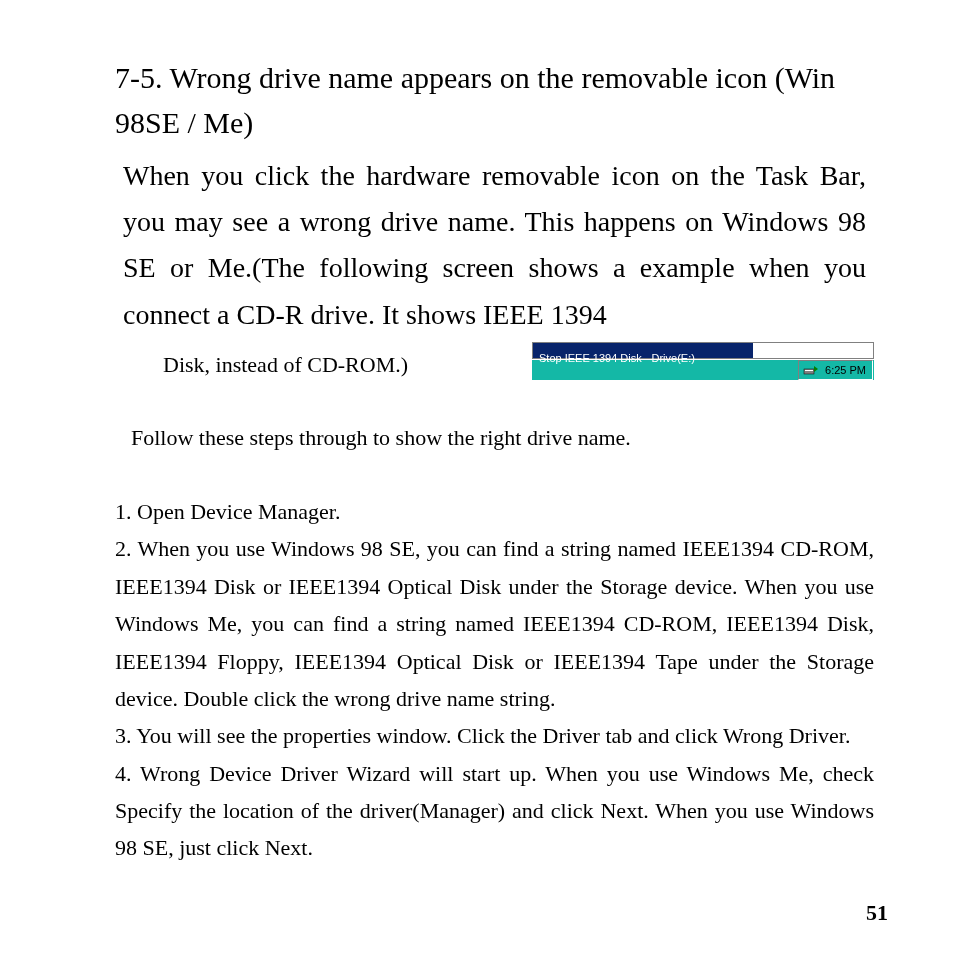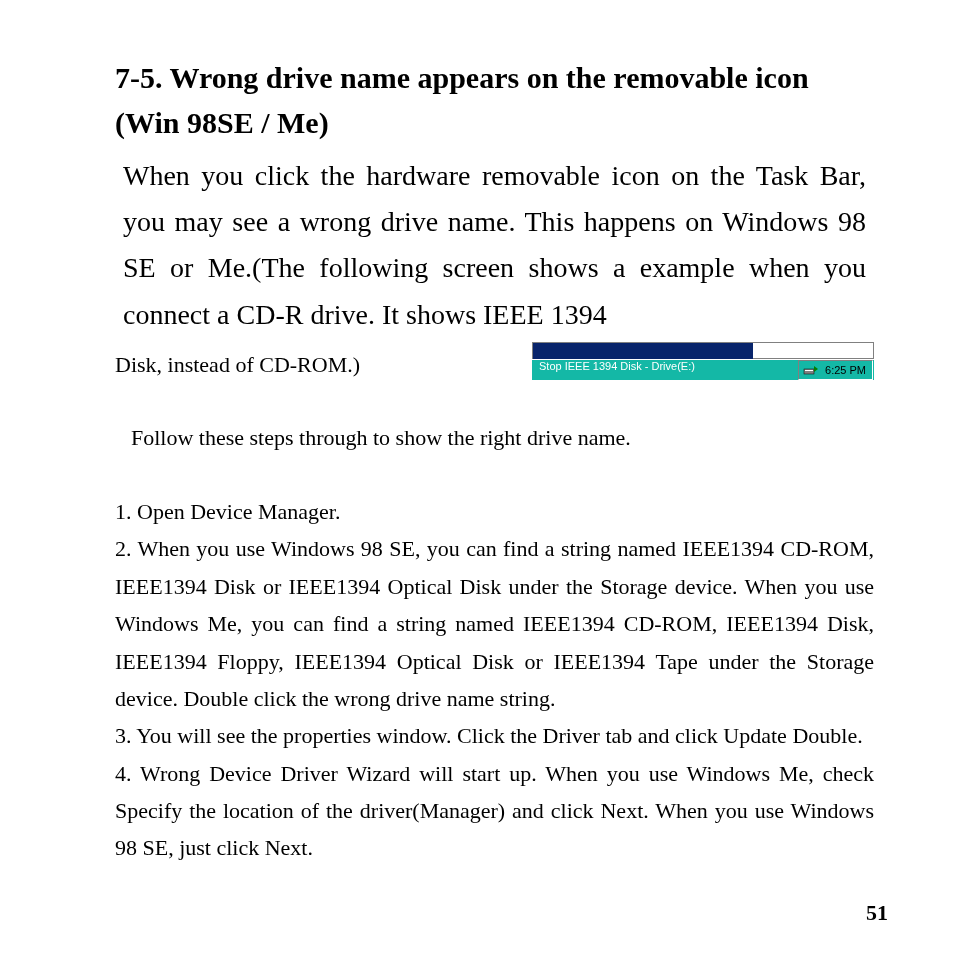--- a/index.html
+++ b/index.html
@@ -16,36 +16,37 @@
     padding: 55px 80px 30px 115px;
     box-sizing: border-box;
     width: 954px;
     height: 954px;
     position: relative;
     color: #000000;
   }
   h2.section-heading {
     font-family: "Times New Roman", serif;
     font-size: 30px;
-    font-weight: bold;
+    font-weight: normal;
     line-height: 1.5;
     margin: 0 0 2px 0;
   }
   .intro {
     font-size: 28px;
     line-height: 1.65;
     text-align: justify;
     margin: 8px;
   }
   .intro-last-line {
     font-size: 22px;
     line-height: 1.5;
     display: inline-block;
     vertical-align: top;
     margin-top: 2px;
+    margin-left: 48px;
   }
   .last-row {
     position: relative;
     margin-top: 2px;
     height: 42px;
   }
   .tray-figure {
     position: absolute;
     right: 0;
     top: -4px;
@@ -58,21 +59,21 @@
     box-sizing: border-box;
     height: 17px;
   }
   .tray-popup-item {
     background: #08246b;
     color: #ffffff;
     font-family: "MS Sans Serif", Tahoma, Arial, sans-serif;
     font-size: 11px;
     line-height: 15px;
     height: 15px;
-    padding: 16px 6px 0 6px;
+    padding: 8px 6px 0 6px;
     margin: 0;
     width: 220px;
     box-sizing: border-box;
   }
   .tray-bar {
     display: flex;
     justify-content: flex-end;
     align-items: center;
     height: 20px;
     background: #14b8a6;
@@ -155,21 +156,21 @@
   <p class="follow">Follow these steps through to show the right drive name.</p>
 
   <div class="steps">
     <p>
       <span>1. Open </span><span class="bold">Device Manager.</span>
     </p>
     <p>
       <span>2. When you use Windows 98 SE, you can find a string named </span><span class="bold">IEEE1394 CD-ROM</span><span>, </span><span class="bold">IEEE1394 Disk</span><span> or </span><span class="bold">IEEE1394 Optical Disk</span><span> under the </span><span class="bold">Storage device</span><span>. When you use Windows Me, you can find a string named </span><span class="bold">IEEE1394 CD-ROM</span><span>, </span><span class="bold">IEEE1394 Disk</span><span>, </span><span class="bold">IEEE1394 Floppy</span><span>, </span><span class="bold">IEEE1394 Optical Disk</span><span> or </span><span class="bold">IEEE1394 Tape</span><span> under the </span><span class="bold">Storage device</span><span>. Double click the wrong drive name string.</span>
     </p>
     <p>
-      <span>3. You will see the properties window. Click the </span><span class="bold">Driver</span><span> tab and click </span><span class="bold">Update Double</span><span>.</span>
+      <span>3. You will see the properties window. Click the </span><span class="bold">Driver</span><span> tab and click </span><span class="bold">Wrong Driver</span><span>.</span>
     </p>
     <p>
       <span>4. </span><span class="bold">Wrong Device Driver Wizard</span><span> will start up. When you use Windows Me, check </span><span class="bold">Specify the location of the driver(Manager)</span><span> and click </span><span class="bold">Next</span><span>. When you use Windows 98 SE, just click </span><span class="bold">Next</span><span>.</span>
     </p>
   </div>
 
   <div class="page-number">51</div>
 </div>
 
 </body></html>

